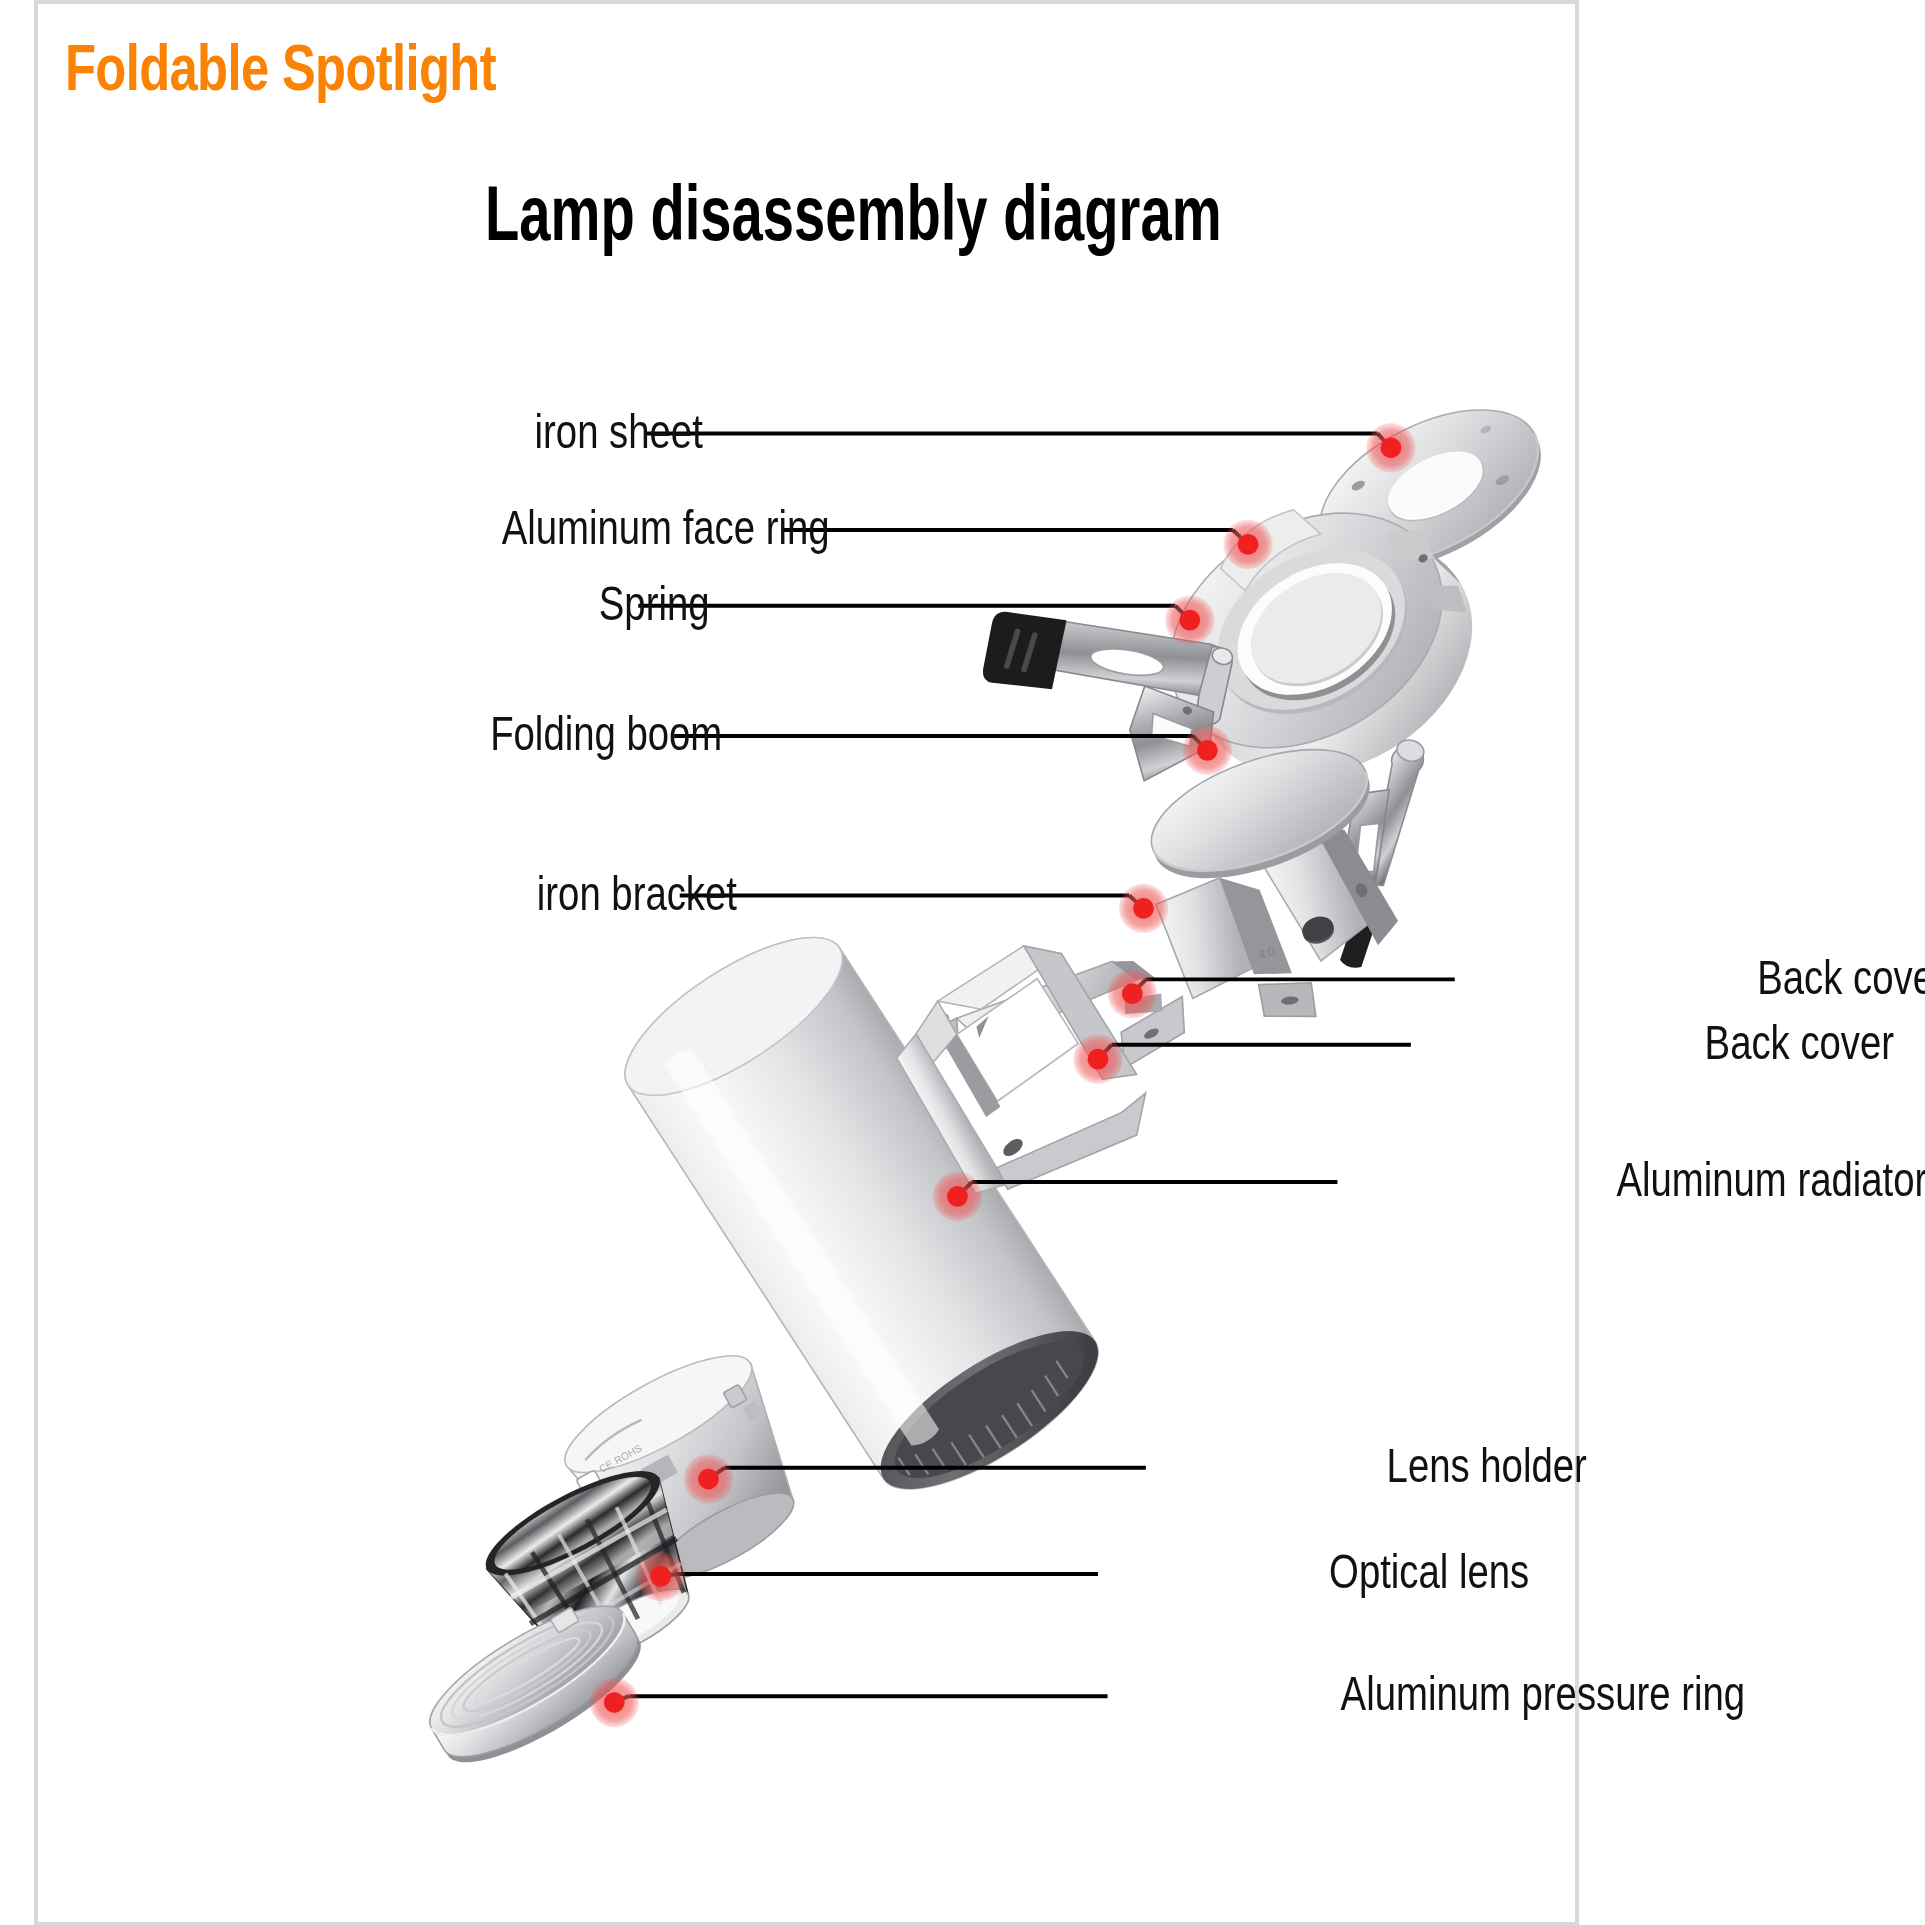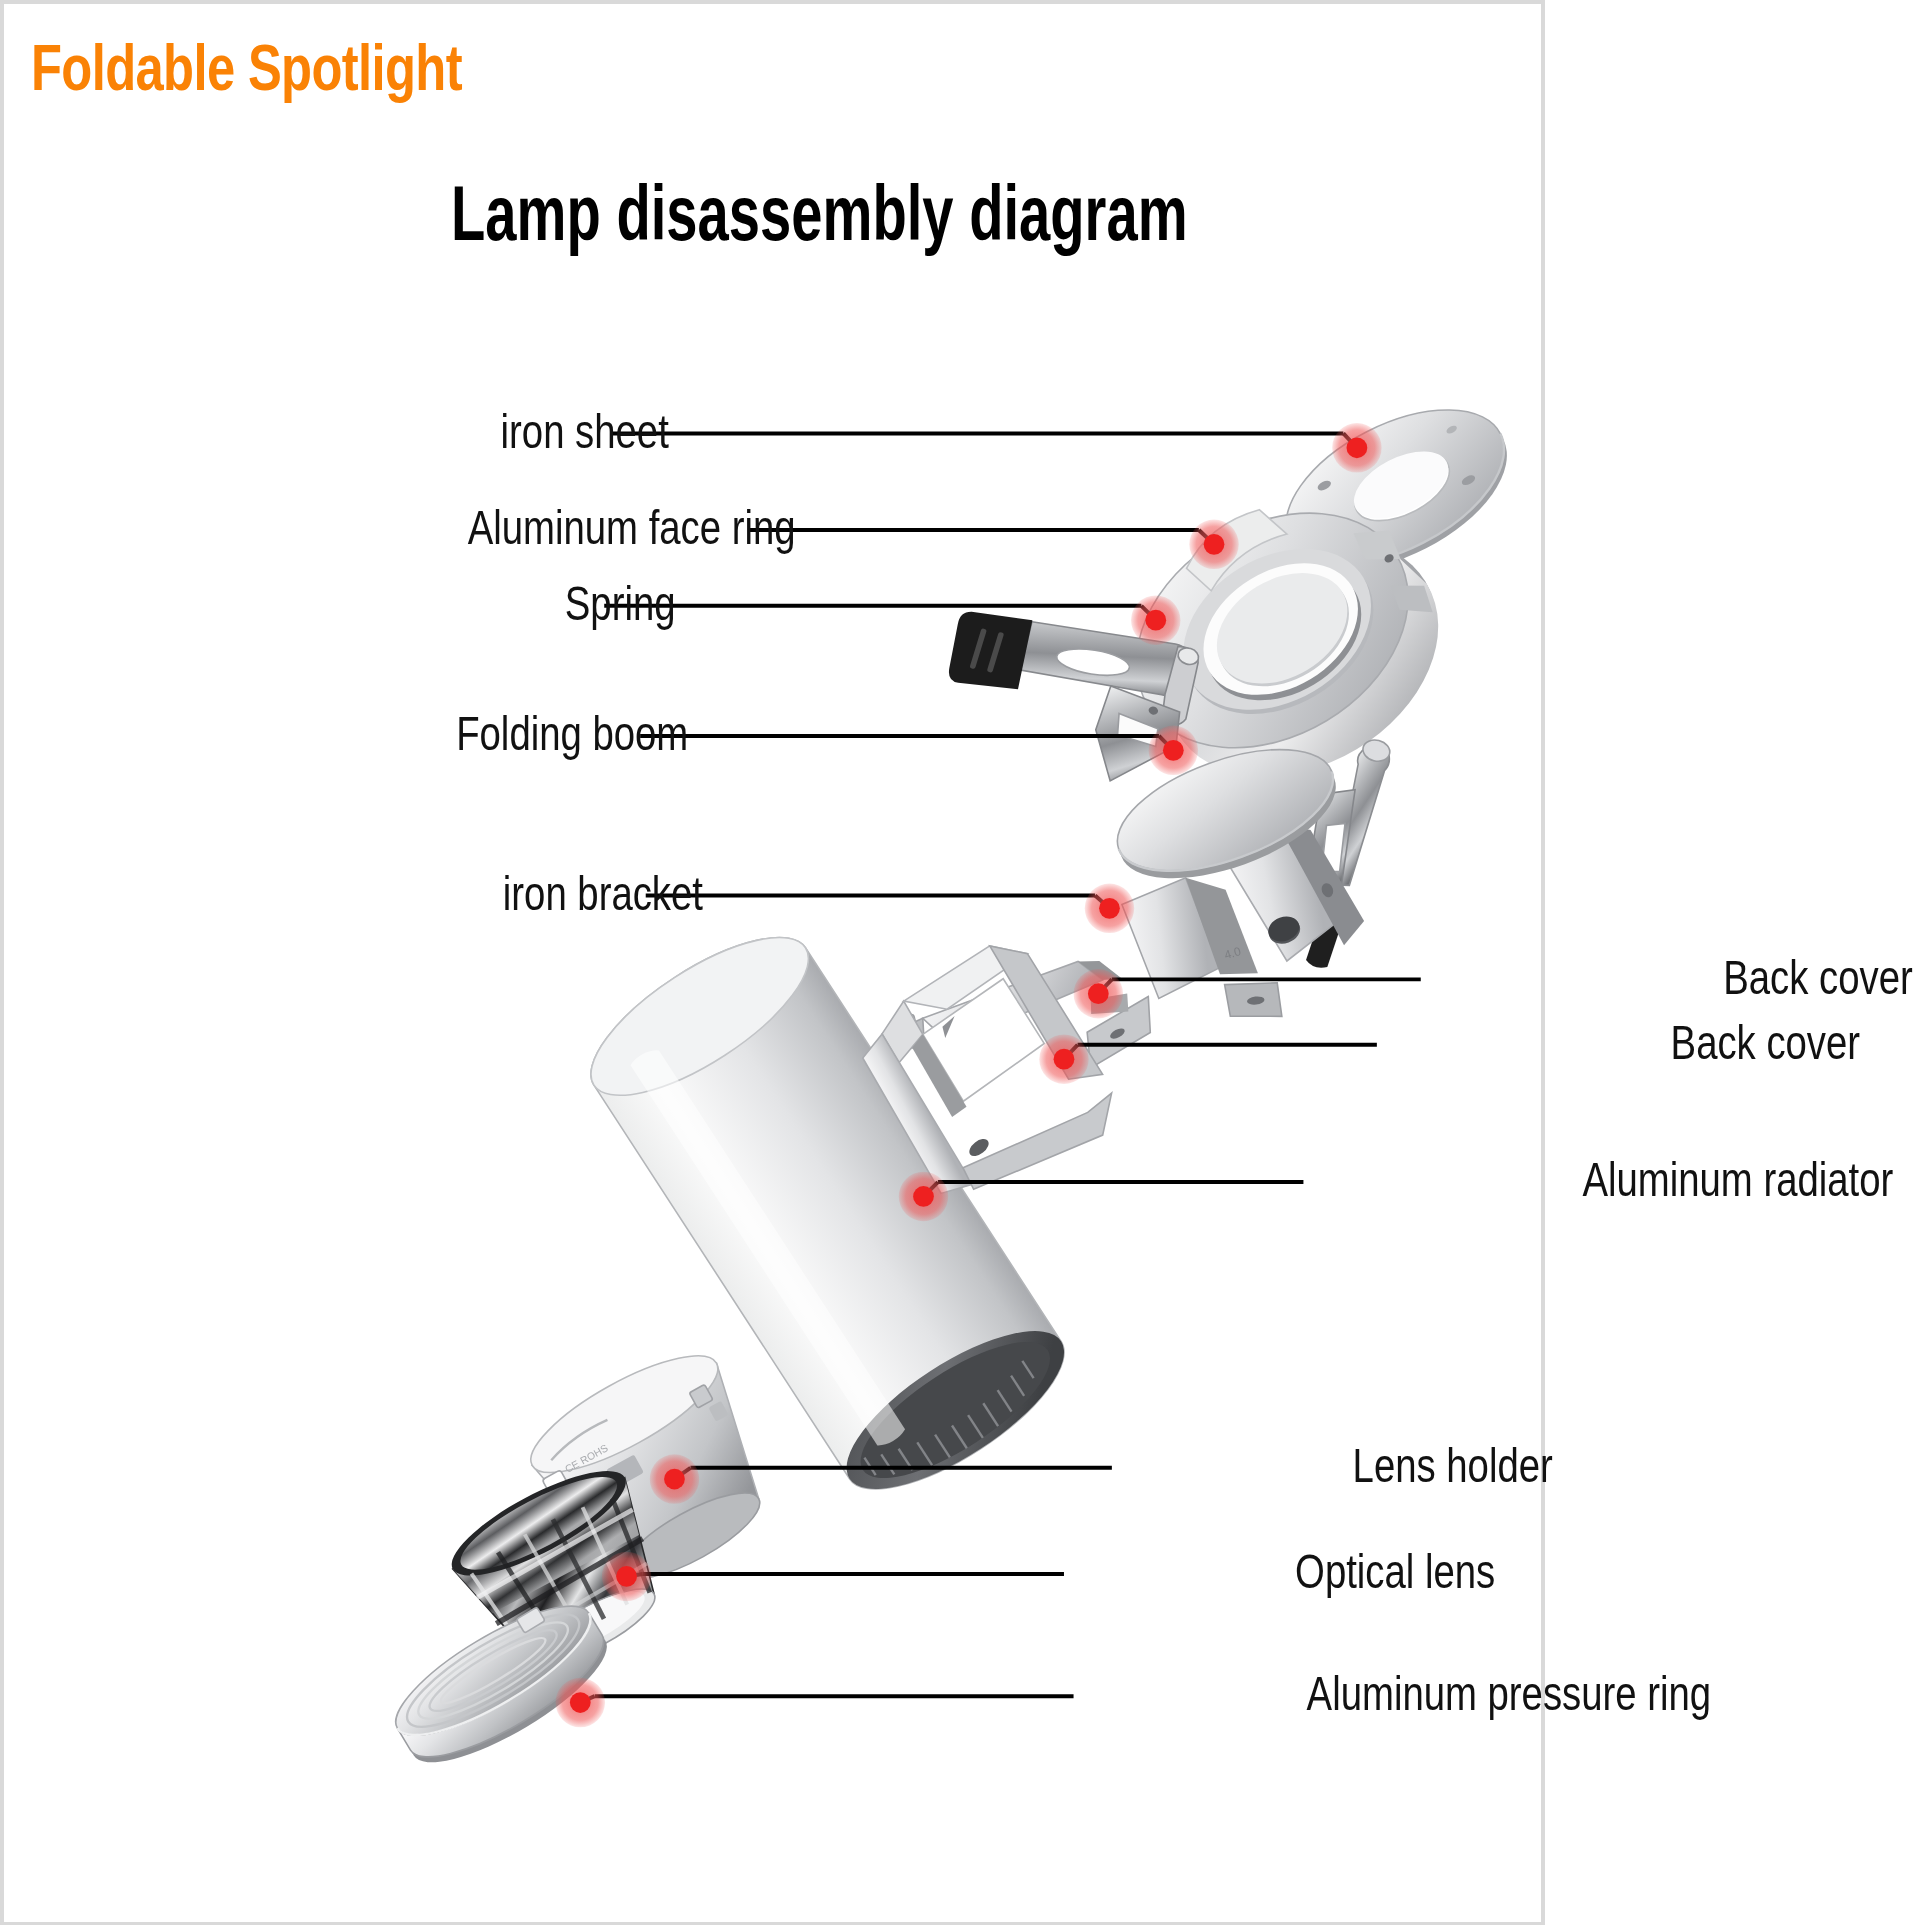--- a/index.html
+++ b/index.html
@@ -7,20 +7,21 @@
     width:1926px;height:1926px;
     font-family:"Liberation Sans", sans-serif;
     overflow:hidden;
   }
   #page{
     position:relative;
     width:1545px;height:1926px;
     background:#ffffff;
     box-sizing:border-box;
     border:4.8px solid #d9d9d9;
+    margin-left:34px;
   }
   #title{
     position:absolute;left:27px;top:30px;
     font-weight:bold;
     font-size:65px;
     letter-spacing:-0.8px;
     color:#FA8205;
     transform:scaleX(0.78);
     transform-origin:left top;
     white-space:nowrap;

